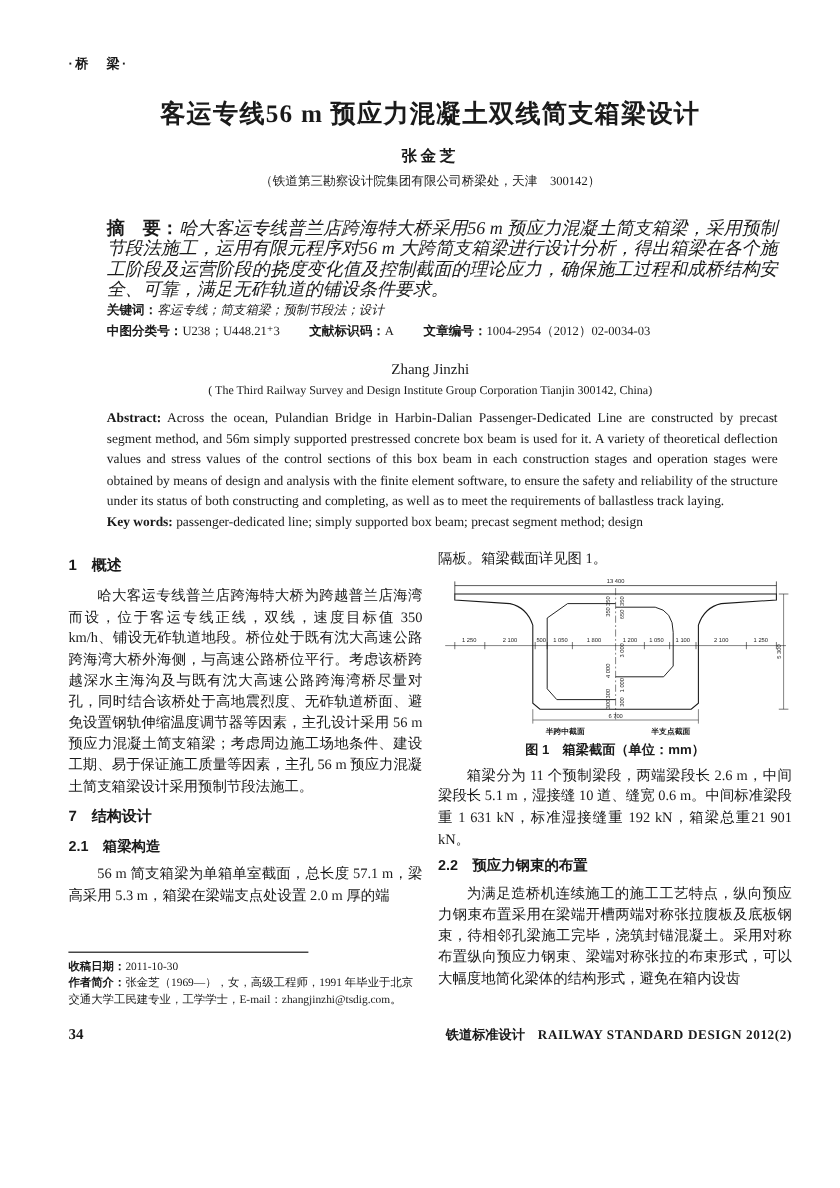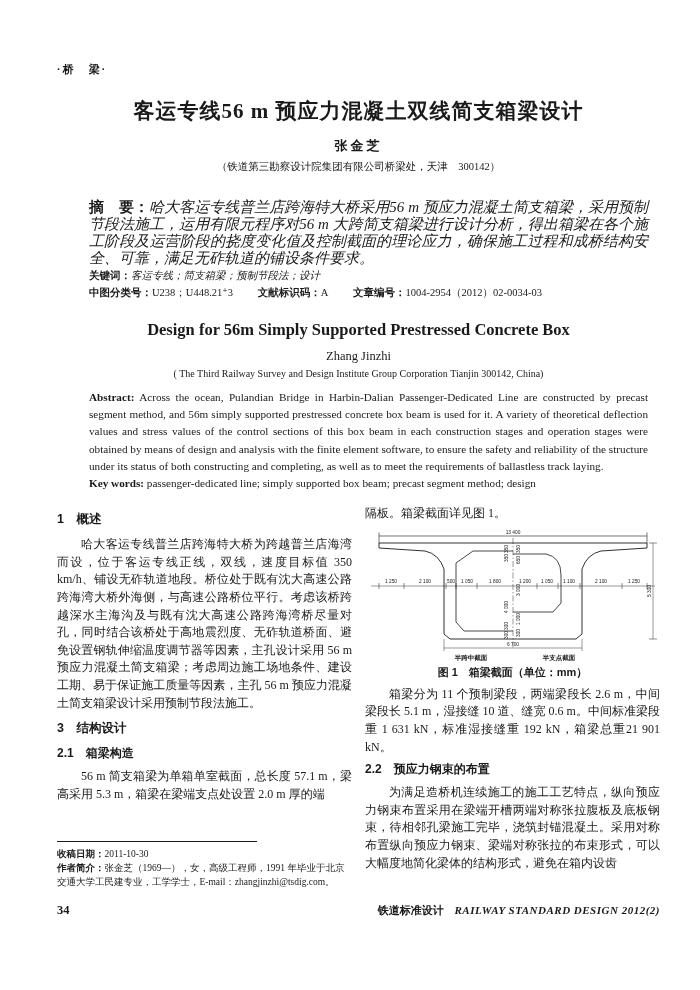--- a/index.html
+++ b/index.html
@@ -2,21 +2,21 @@
 <html><head>
 <meta charset="utf-8">
 <style>
   html,body{margin:0;padding:0;}
   body{
     width:700px;height:990px;background:#ffffff;color:#1a1a1a;
     font-family:"Liberation Serif","DejaVu Serif",serif;
     position:relative;overflow:hidden;
   }
   .content{padding:0 40px 0 57px;}
-  .marker{padding-top:62px;font-size:11px;font-weight:bold;letter-spacing:2px;
+  .marker{padding-top:46px;font-size:11px;font-weight:bold;letter-spacing:2px;
     font-family:"Liberation Sans","DejaVu Sans",sans-serif;}
   .title-cn{margin-top:20px;text-align:center;font-size:21px;font-weight:bold;letter-spacing:1px;}
   .author-cn{margin-top:12px;text-align:center;font-size:13px;letter-spacing:3px;font-weight:bold;}
   .affil-cn{margin-top:5px;text-align:center;font-size:10.5px;}
   .abstract-cn{margin-top:24px;padding:0 12px 0 32px;font-size:15px;line-height:17px;
     text-align:justify;font-style:italic;}
   .abstract-cn .lbl, .meta-line .lbl{font-style:normal;font-weight:bold;
     font-family:"Liberation Sans","DejaVu Sans",sans-serif;}
   .kw-line{padding:0 12px 0 32px;font-size:10.5px;line-height:17px;font-style:italic;}
   .meta-line{padding:0 12px 0 32px;font-size:10.5px;line-height:17px;font-style:normal;}
@@ -43,21 +43,21 @@
     font-weight:bold;font-size:11px;margin-top:2px;text-align:center;}
   svg{display:block;margin:0 auto;}
   svg text{font-family:"Liberation Sans","DejaVu Sans",sans-serif;fill:#1a1a1a;}
   .dim-num{font-size:4.8px;}
   .sec-label{font-size:6.5px;font-weight:bold;}
   .footer{display:flex;justify-content:space-between;align-items:baseline;
     margin-top:14px;padding:0 40px 0 57px;}
   .footer .pageno{font-weight:bold;font-size:12.5px;}
   .footer .journal{font-size:11px;font-weight:bold;}
   .footer .jcn{font-family:"Liberation Sans","DejaVu Sans",sans-serif;margin-right:8px;}
-  .footer .jen{font-style:italic;letter-spacing:0.5px;}
+  .footer .jen{letter-spacing:0.5px;}
 </style>
 </head>
 <body>
 
 <div class="content">
 
   <div class="marker">·桥　梁·</div>
 
   <div class="title-cn">客运专线56 m 预应力混凝土双线简支箱梁设计</div>
   <div class="author-cn">张金芝</div>
@@ -69,39 +69,38 @@
   <div class="kw-line">
     <span class="lbl" style="font-style:normal;font-weight:bold;font-family:'Liberation Sans','DejaVu Sans',sans-serif;">关键词：</span><span>客运专线；简支箱梁；预制节段法；设计</span>
   </div>
   <div class="meta-line">
     <span class="seg"><span class="lbl">中图分类号：</span><span>U238；U448.21⁺3</span></span>
     <span class="seg"><span class="lbl">文献标识码：</span><span>A</span></span>
     <span class="seg"><span class="lbl">文章编号：</span><span>1004-2954（2012）02-0034-03</span></span>
   </div>
 
   <div class="title-en">
-    <div>Design for 56m Simply Supported Prestressed Concrete Box</div>
   </div>
   <div class="author-en">Zhang Jinzhi</div>
   <div class="affil-en">( The Third Railway Survey and Design Institute Group Corporation Tianjin 300142, China)</div>
 
   <div class="abstract-en">
     <span class="lbl">Abstract:</span>
     <span>Across the ocean, Pulandian Bridge in Harbin-Dalian Passenger-Dedicated Line are constructed by precast segment method, and 56m simply supported prestressed concrete box beam is used for it.  A variety of theoretical deflection values and stress values of the control sections of this box beam in each construction stages and operation stages were obtained by means of design and analysis with the finite element software, to ensure the safety and reliability of the structure under its status of both constructing and completing, as well as to meet the requirements of ballastless track laying.</span>
     <br>
     <span class="lbl">Key words:</span>
     <span>passenger-dedicated line; simply supported box beam; precast segment method; design</span>
   </div>
 
   <div class="columns">
 
     <div class="col">
       <div class="h1">1　概述</div>
       <p class="para">哈大客运专线普兰店跨海特大桥为跨越普兰店海湾而设，位于客运专线正线，双线，速度目标值 350 km/h、铺设无砟轨道地段。桥位处于既有沈大高速公路跨海湾大桥外海侧，与高速公路桥位平行。考虑该桥跨越深水主海沟及与既有沈大高速公路跨海湾桥尽量对孔，同时结合该桥处于高地震烈度、无砟轨道桥面、避免设置钢轨伸缩温度调节器等因素，主孔设计采用 56 m 预应力混凝土简支箱梁；考虑周边施工场地条件、建设工期、易于保证施工质量等因素，主孔 56 m 预应力混凝土简支箱梁设计采用预制节段法施工。</p>
-      <div class="h1" style="margin-top:8px;">3　结构设计</div>
+      <div class="h1" style="margin-top:8px;">7　结构设计</div>
       <div class="h2">2.1　箱梁构造</div>
       <p class="para">56 m 简支箱梁为单箱单室截面，总长度 57.1 m，梁高采用 5.3 m，箱梁在梁端支点处设置 2.0 m 厚的端</p>
 
       <div class="footnote">
         <div class="footnote-rule"></div>
         <div>
           <span class="lbl">收稿日期：</span><span>2011-10-30</span>
         </div>
         <div>
           <span class="lbl">作者简介：</span><span>张金芝（1969—），女，高级工程师，1991 年毕业于北京交通大学工民建专业，工学学士，E-mail：zhangjinzhi@tsdig.com。</span>

